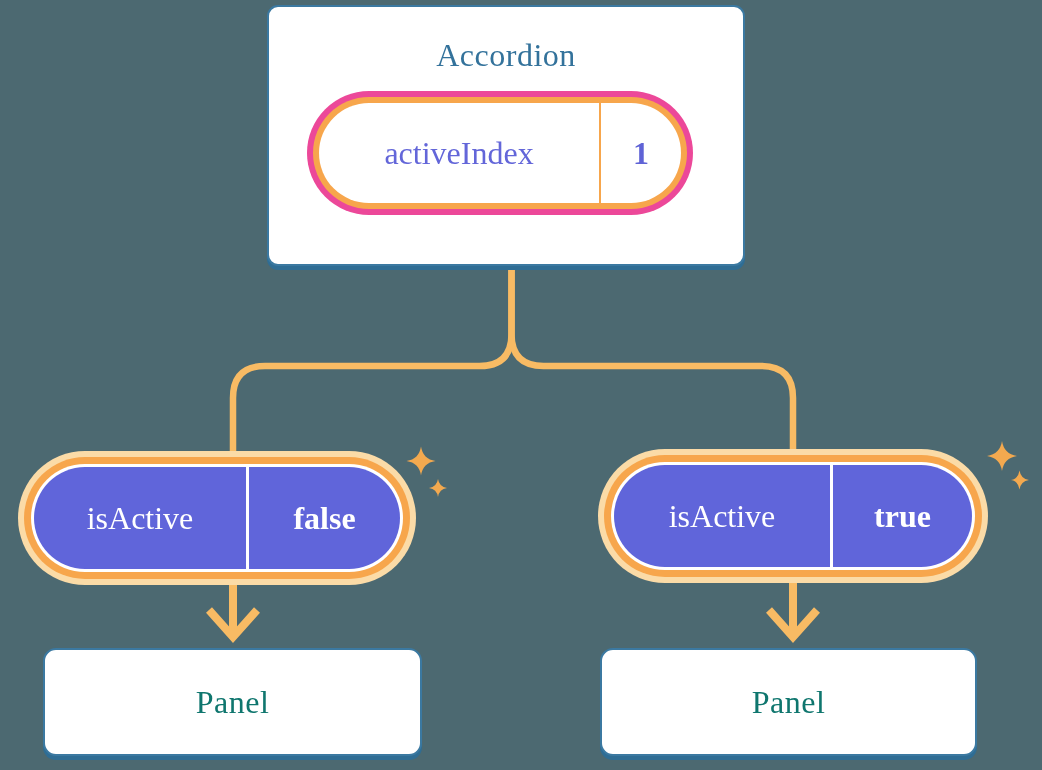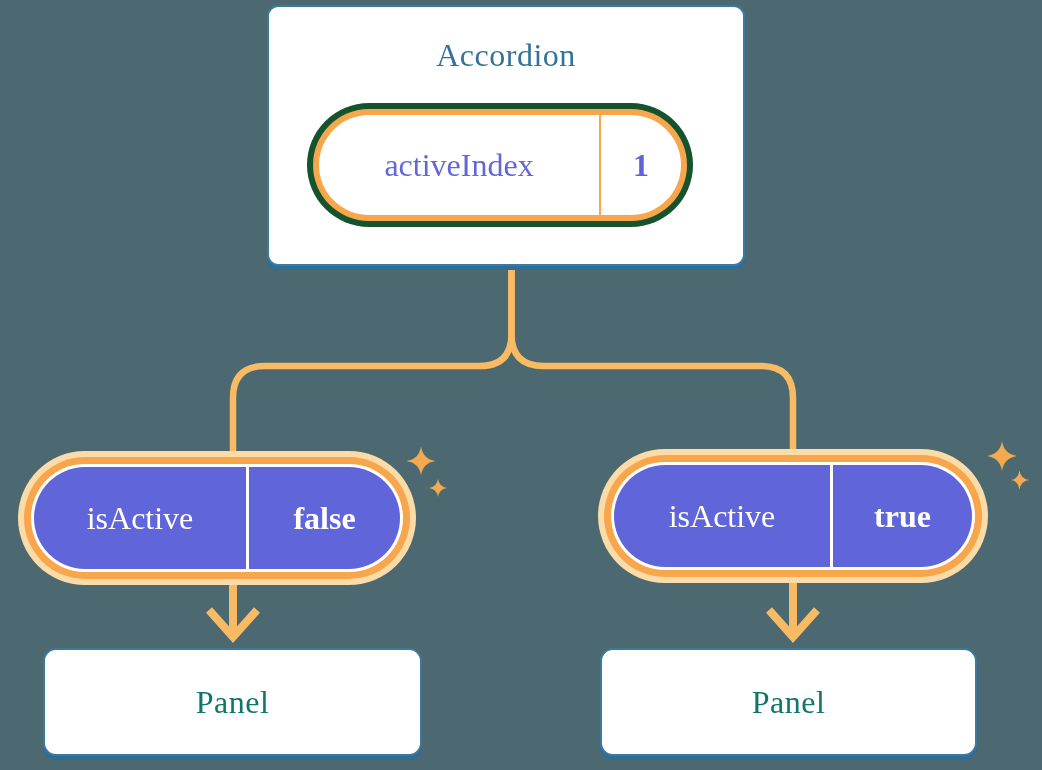--- a/index.html
+++ b/index.html
@@ -45,23 +45,23 @@
     color: #0f766e;
     border-radius: 13px;
     letter-spacing: 0.5px;
   }
   .panel-left  { left: 43px;  top: 648px; width: 379px; height: 108px; }
   .panel-right { left: 600px; top: 648px; width: 377px; height: 108px; }
 
   
   .state-pill-glow {
     position: absolute;
-    left: 38px; top: 96px;
+    left: 38px; top: 84px;
     width: 386px; height: 124px;
-    background: #14532d;
+    background: #ec4899;
     border-radius: 999px;
     padding: 6px;
     box-sizing: border-box;
   }
   .state-pill-border {
     width: 100%; height: 100%;
     background: #F7A64C;
     border-radius: 999px;
     padding: 6px;
     box-sizing: border-box;

